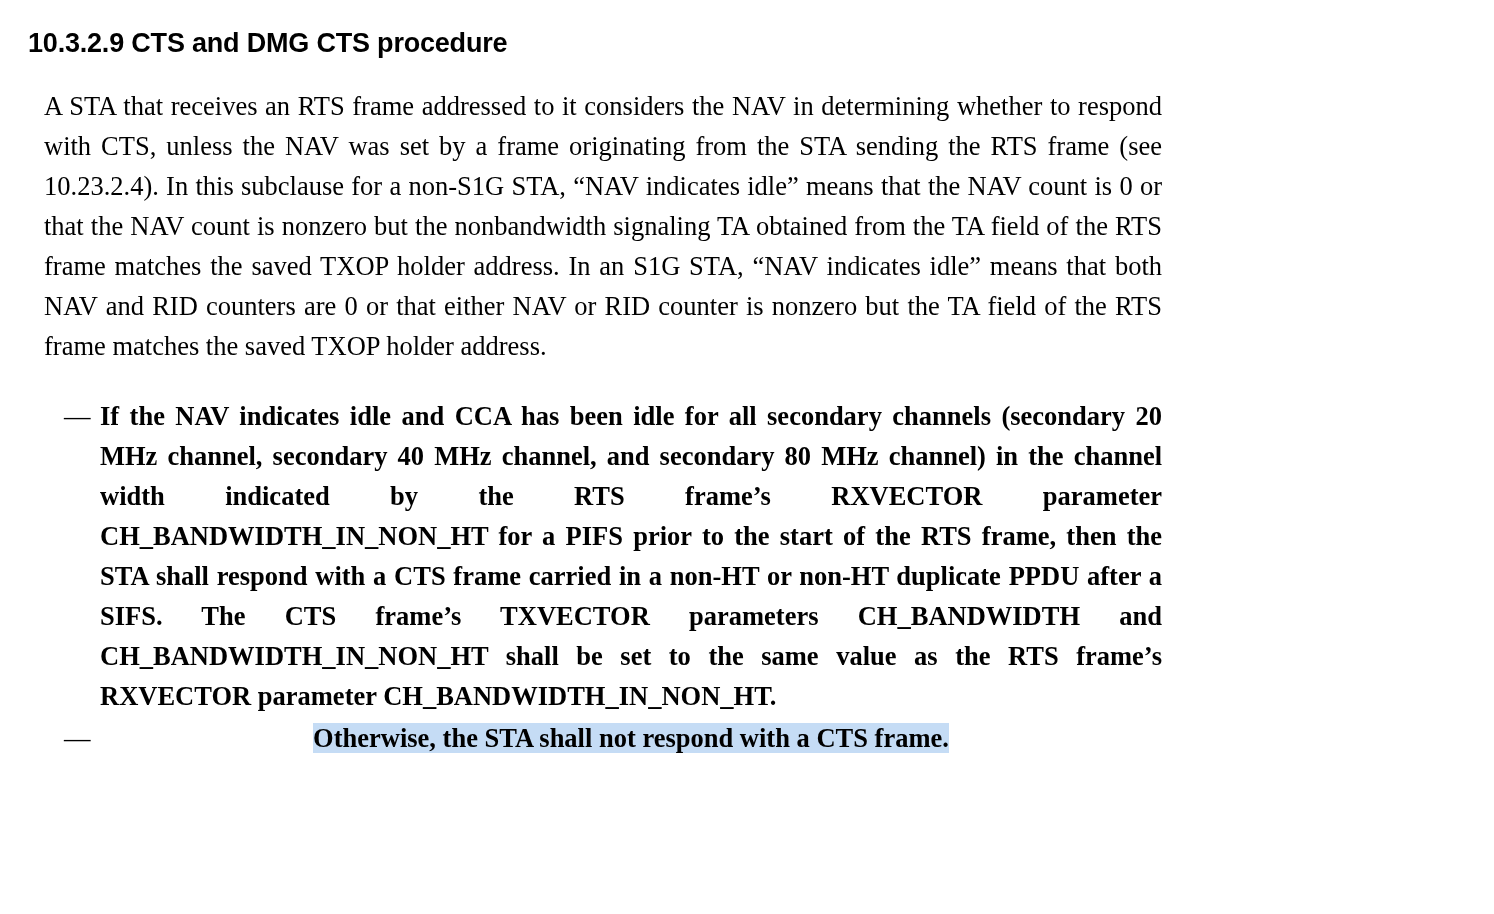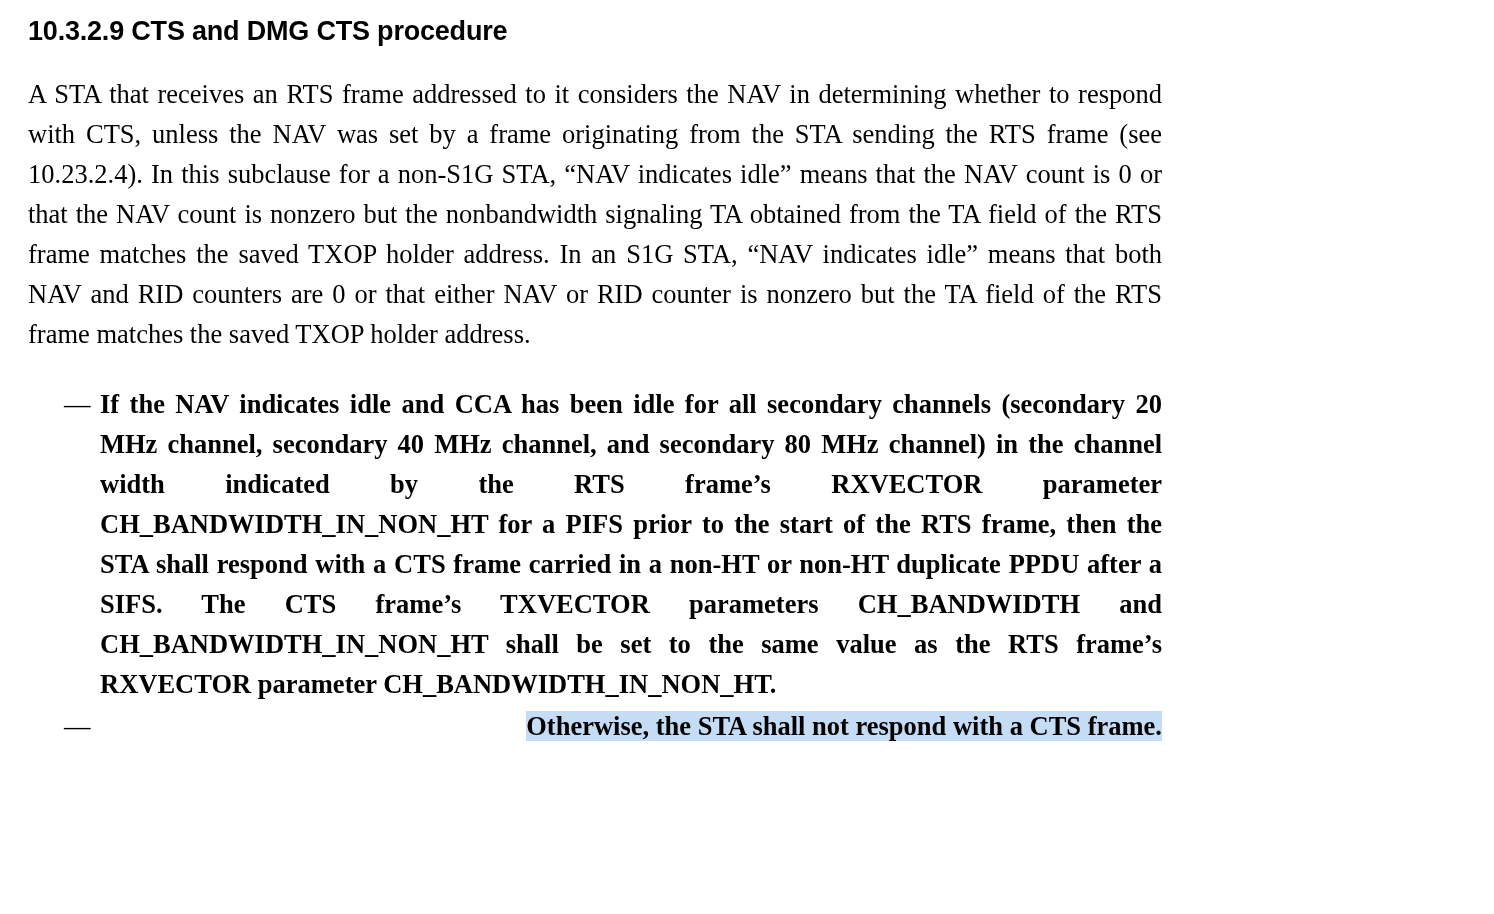--- a/index.html
+++ b/index.html
@@ -8,38 +8,38 @@
     background: #ffffff;
   }
   body {
     width: 1494px;
     height: 914px;
     overflow: hidden;
     font-family: "Liberation Serif", serif;
     color: #000000;
   }
   .page {
-    padding: 14px 16px 0 28px;
+    padding: 26px 16px 0 28px;
     box-sizing: border-box;
     width: 1186px;
   }
   .heading {
     font-family: "Liberation Sans", sans-serif;
     font-weight: bold;
     font-size: 27px;
     line-height: 34px;
     margin: 0 0 26px 0;
     letter-spacing: -0.2px;
   }
   .para {
     font-size: 26.5px;
     line-height: 40px;
     text-align: justify;
     text-justify: inter-word;
-    margin: 0 0 30px 0;
+    margin: 0 0 30px 16px;
     padding-right: 8px;
   }
   .para.tight {
     margin-bottom: 22px;
   }
   .list {
     margin: 0;
     padding: 0;
     list-style: none;
   }
@@ -59,21 +59,21 @@
     line-height: 40px;
   }
   .item-text {
     flex: 1 1 auto;
     text-align: justify;
     text-justify: inter-word;
     padding-right: 8px;
     font-weight: bold;
   }
   .item-text.nojustify {
-    text-align: right;
+    text-align: center;
   }
   .hl {
     background: #c5dcf5;
   }
 </style>
 </head>
 <body>
 
 <div class="page">
 

